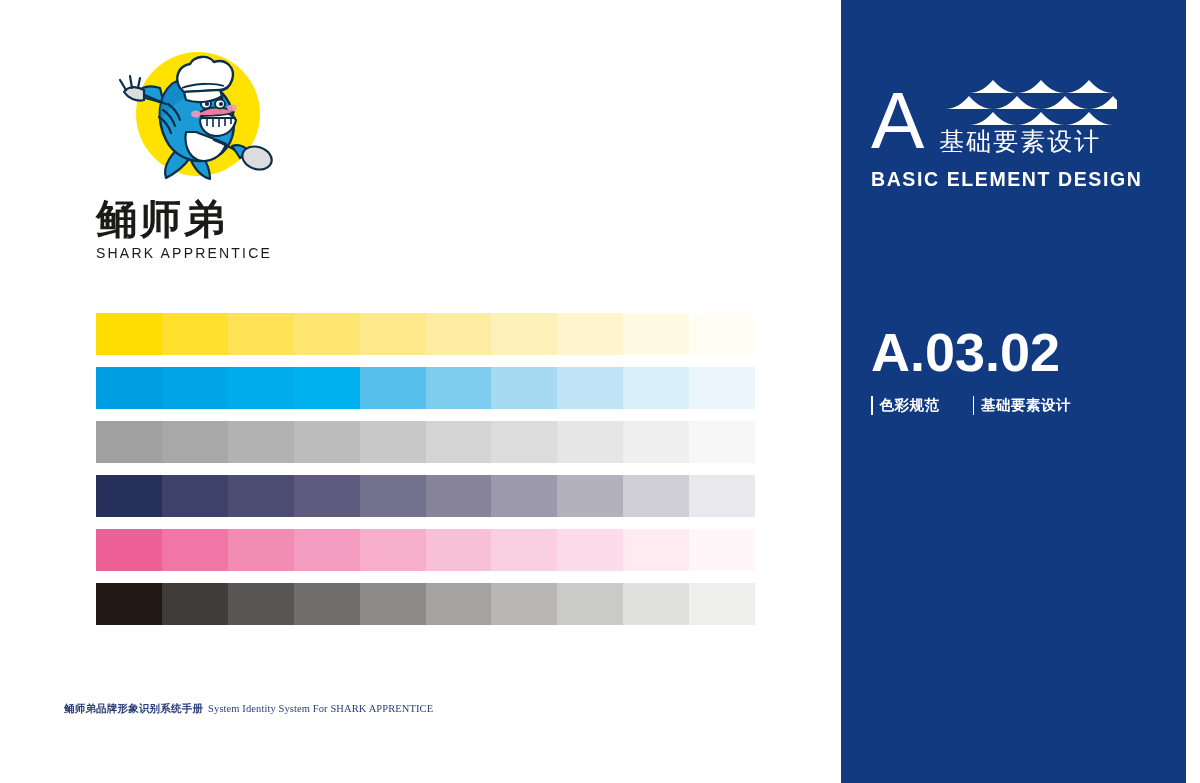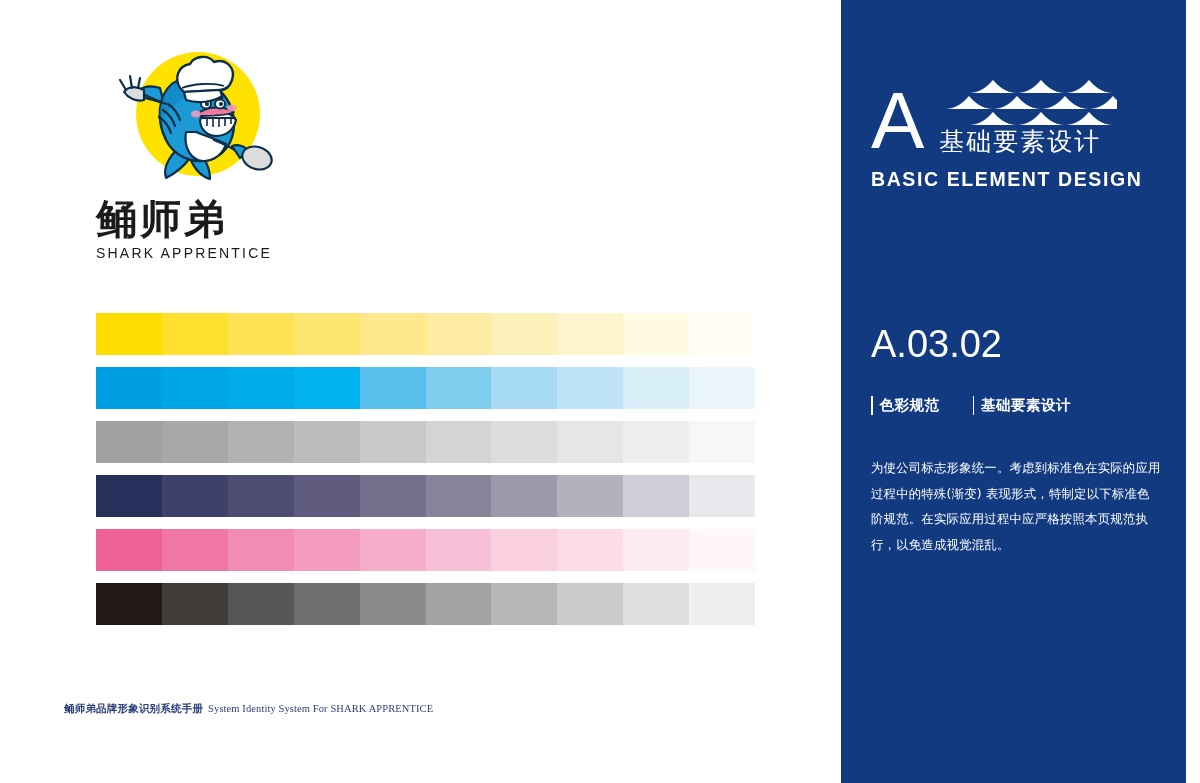--- a/index.html
+++ b/index.html
@@ -59,21 +59,21 @@
     font-family: "DejaVu Sans", sans-serif;
     font-size: 25px; font-weight: 500; letter-spacing: 2px; line-height: 1;
   }
   #hdr-en {
     margin-top: 14px; font-size: 19.5px; font-weight: 700;
     letter-spacing: 1.6px; white-space: nowrap;
   }
 
   #section-no {
     position: absolute; left: 30px; top: 325px;
-    font-size: 38px; font-weight: 400; letter-spacing: 0px; line-height: 1;
+    font-size: 54px; font-weight: 700; letter-spacing: 0px; line-height: 1;
   }
   #section-labels {
     position: absolute; left: 30px; top: 396px;
     display: flex; align-items: flex-start; gap: 33px;
   }
   .label-tag { display: flex; align-items: center; }
   .tag-bar { width: 1.5px; height: 19px; background: #fff; margin-right: 7px; }
   .tag-text {
     font-family: "DejaVu Sans", sans-serif;
     font-size: 14.5px; font-weight: 700; letter-spacing: 0.5px; white-space: nowrap;
@@ -267,16 +267,15 @@
         <div class="label-tag">
           <span class="tag-bar"></span>
           <span class="tag-text">色彩规范</span>
         </div>
         <div class="label-tag">
           <span class="tag-bar"></span>
           <span class="tag-text">基础要素设计</span>
         </div>
       </div>
 
-    <div id="desc">为使公司标志形象统一。考虑到标准色在实际的应用过程中的特殊(渐变) 表现形式，特制定以下标准色阶规范。在实际应用过程中应严格按照本页规范执行，以免造成视觉混乱。</div>
   </div>
 
 </div>
 
 </body></html>

